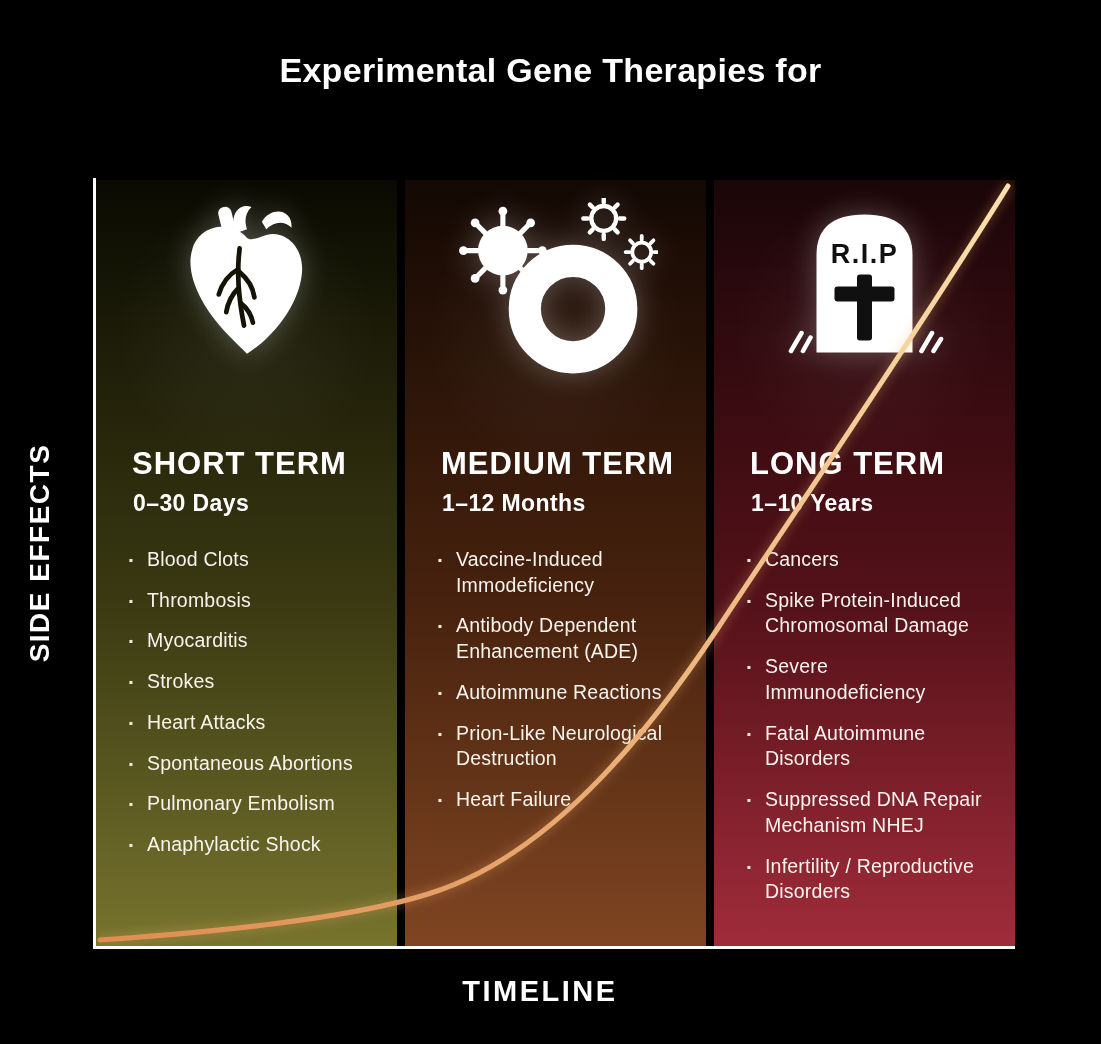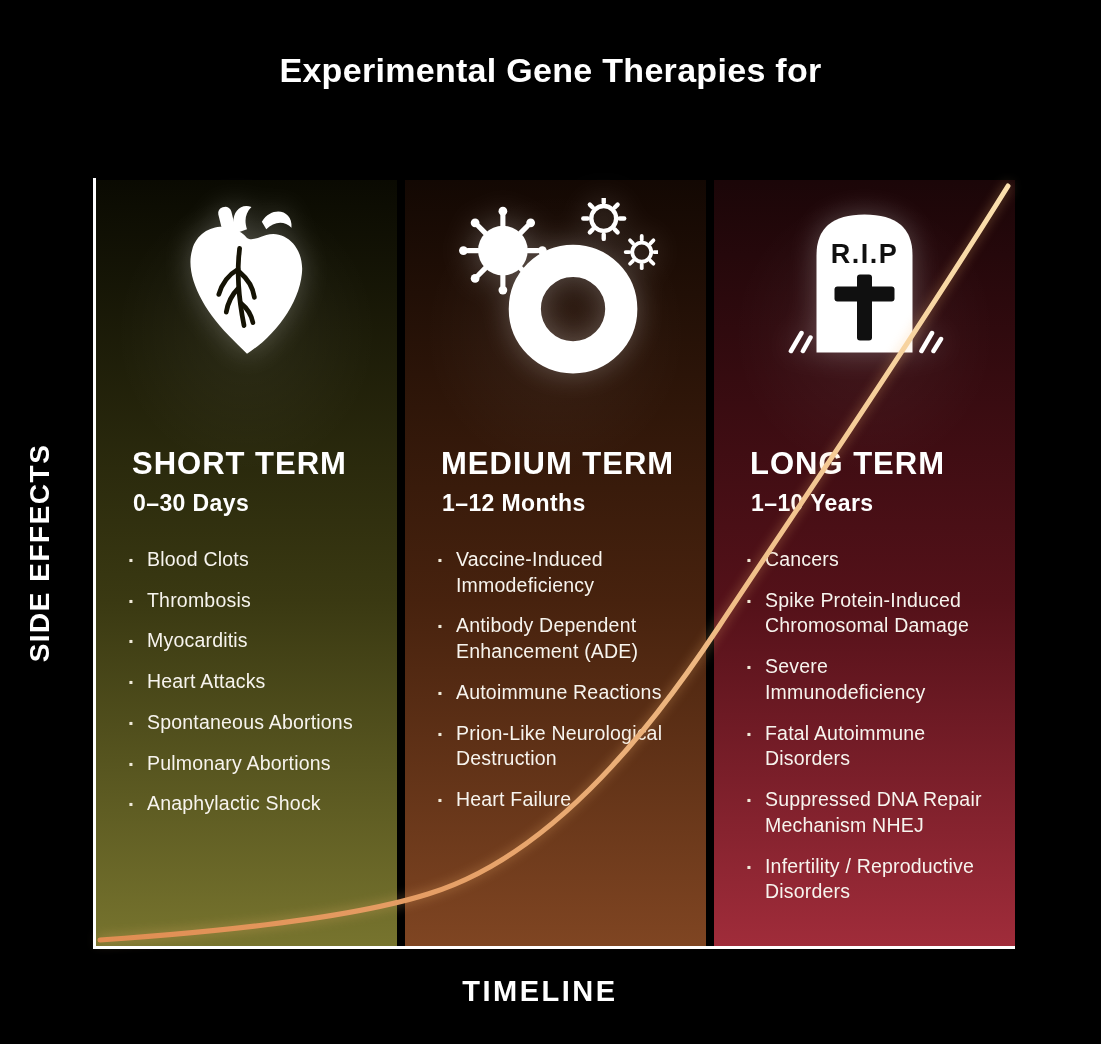--- a/index.html
+++ b/index.html
@@ -117,23 +117,24 @@
             <path d="M56 71 C61 75 63 79 64 84"></path>
           </g>
         </svg>
       </div>
       <h2 class="col-heading">SHORT TERM</h2>
       <div class="col-subheading">0–30 Days</div>
       <ul class="effects">
           <li>Blood Clots</li>
           <li>Thrombosis</li>
           <li>Myocarditis</li>
+          <li>Strokes</li>
           <li>Heart Attacks</li>
           <li>Spontaneous Abortions</li>
-          <li>Pulmonary Abortions</li>
+          <li>Pulmonary Embolism</li>
           <li>Anaphylactic Shock</li>
         </ul>
     </section>
 
     <section class="column" style="background: radial-gradient(62% 26% at 50% 20%, rgba(255, 255, 255, 0.055), rgba(255, 255, 255, 0) 70%), linear-gradient(rgb(19, 8, 3) 0%, rgb(71, 34, 14) 55%, rgb(127, 69, 34) 100%);">
       <div class="icon-wrap">
         <svg viewBox="0 0 140 130" width="205" height="190" aria-hidden="true">
 
           <circle cx="82" cy="76" r="33" fill="none" stroke="#ffffff" stroke-width="22"></circle>
 

